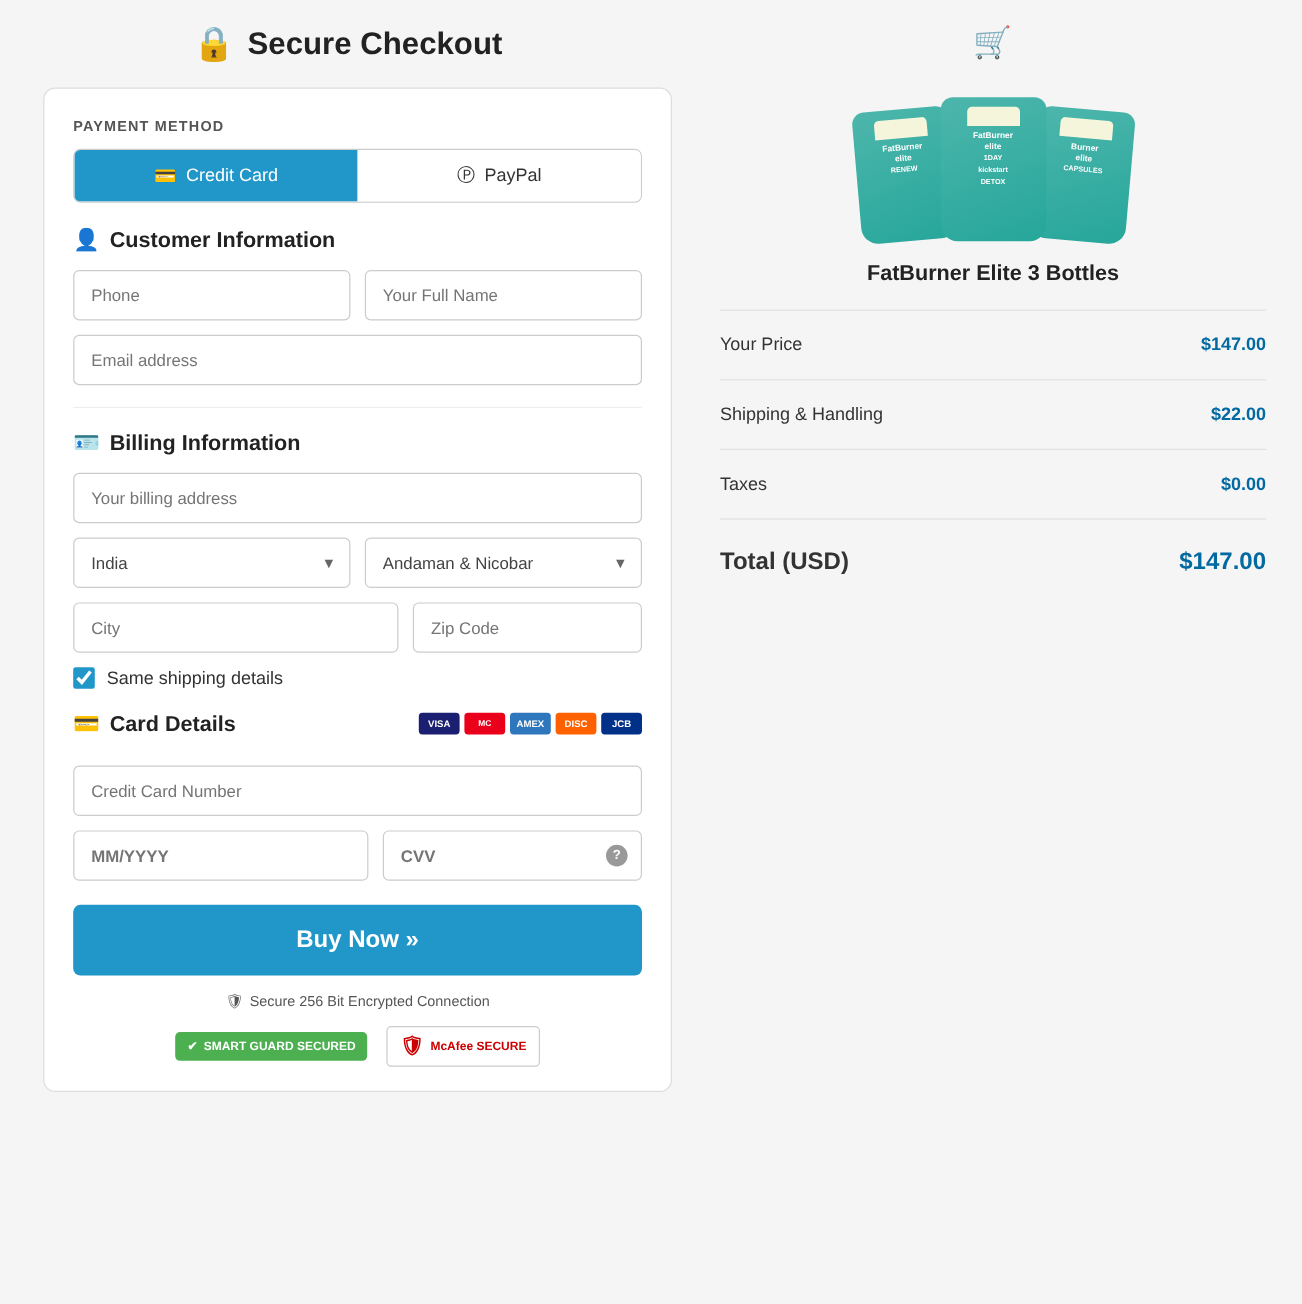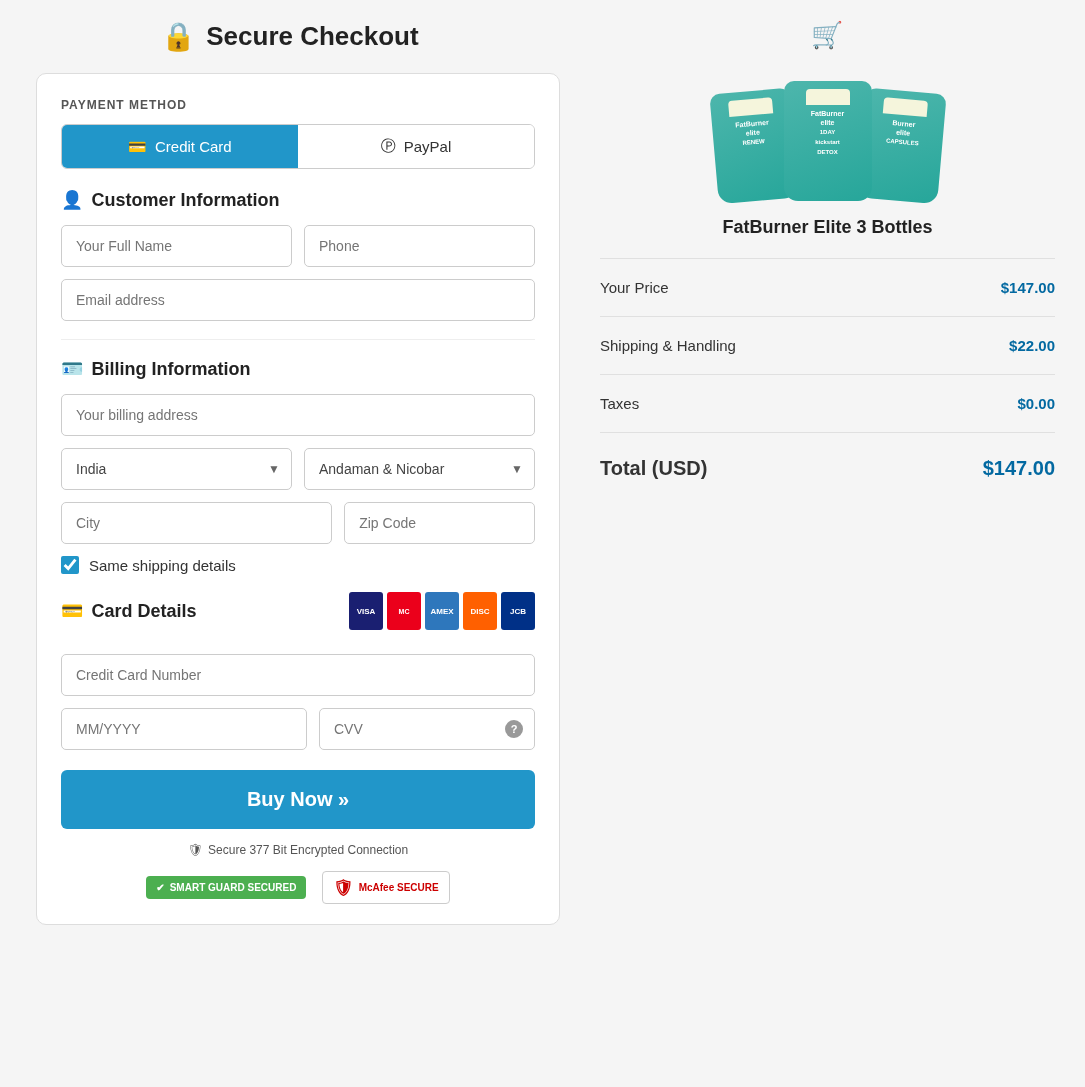--- a/index.html
+++ b/index.html
@@ -152,21 +152,21 @@
       justify-content: space-between;
       margin-bottom: 14px;
     }
     .card-brand-icons {
       display: flex;
       gap: 4px;
       align-items: center;
     }
     .card-brand {
       width: 34px;
-      height: 38px;
+      height: 18px;
       border-radius: 3px;
       display: flex;
       align-items: center;
       justify-content: center;
       font-size: 8px;
       font-weight: bold;
       color: #fff;
       text-transform: uppercase;
       text-align: right;
     }
@@ -175,20 +175,21 @@
     .card-brand.amex { background: #2e77bc; }
     .card-brand.discover { background: #ff6000; }
     .card-brand.jcb { background: #003087; }
     .expiry-cvv-row {
       display: flex;
       gap: 12px;
       margin-top: 12px;
     }
     .expiry-cvv-row .form-input {
       flex: 1;
+      font-weight: bold;
     }
     .cvv-wrapper {
       flex: 1;
       position: relative;
       border-radius: 14px;
     }
     .cvv-wrapper .form-input {
       padding-right: 36px;
     }
     .cvv-help {
@@ -359,22 +360,22 @@
           <span>PayPal</span>
         </button>
       </div>
 
       
       <div class="sub-section-title">
         <span>👤</span>
         <span>Customer Information</span>
       </div>
       <div class="form-row">
+        <input class="form-input" type="text" placeholder="Phone" style="">
         <input class="form-input" type="text" placeholder="Your Full Name" style="">
-        <input class="form-input" type="text" placeholder="Phone" style="">
       </div>
       <div class="form-row">
         <input class="form-input" type="email" placeholder="Email address" style="">
       </div>
 
       <hr class="divider">
 
       
       <div class="sub-section-title">
         <span>🪪</span>
@@ -436,21 +437,21 @@
             <span class="cvv-help">?</span>
           </div>
         </div>
       </div>
 
       
       <button class="buy-now-btn">Buy Now »</button>
 
       <div class="secure-notice">
         <span>🛡</span>
-        <span>Secure 377 Bit Encrypted Connection</span>
+        <span>Secure 256 Bit Encrypted Connection</span>
       </div>
 
       <div class="trust-badges">
         <div class="badge smartguard">
           <span>✔</span>
           <span>SMART GUARD SECURED</span>
         </div>
         <div class="badge mcafee">
           <span style="font-size:16px;">🛡</span>
           <span>McAfee SECURE</span>

